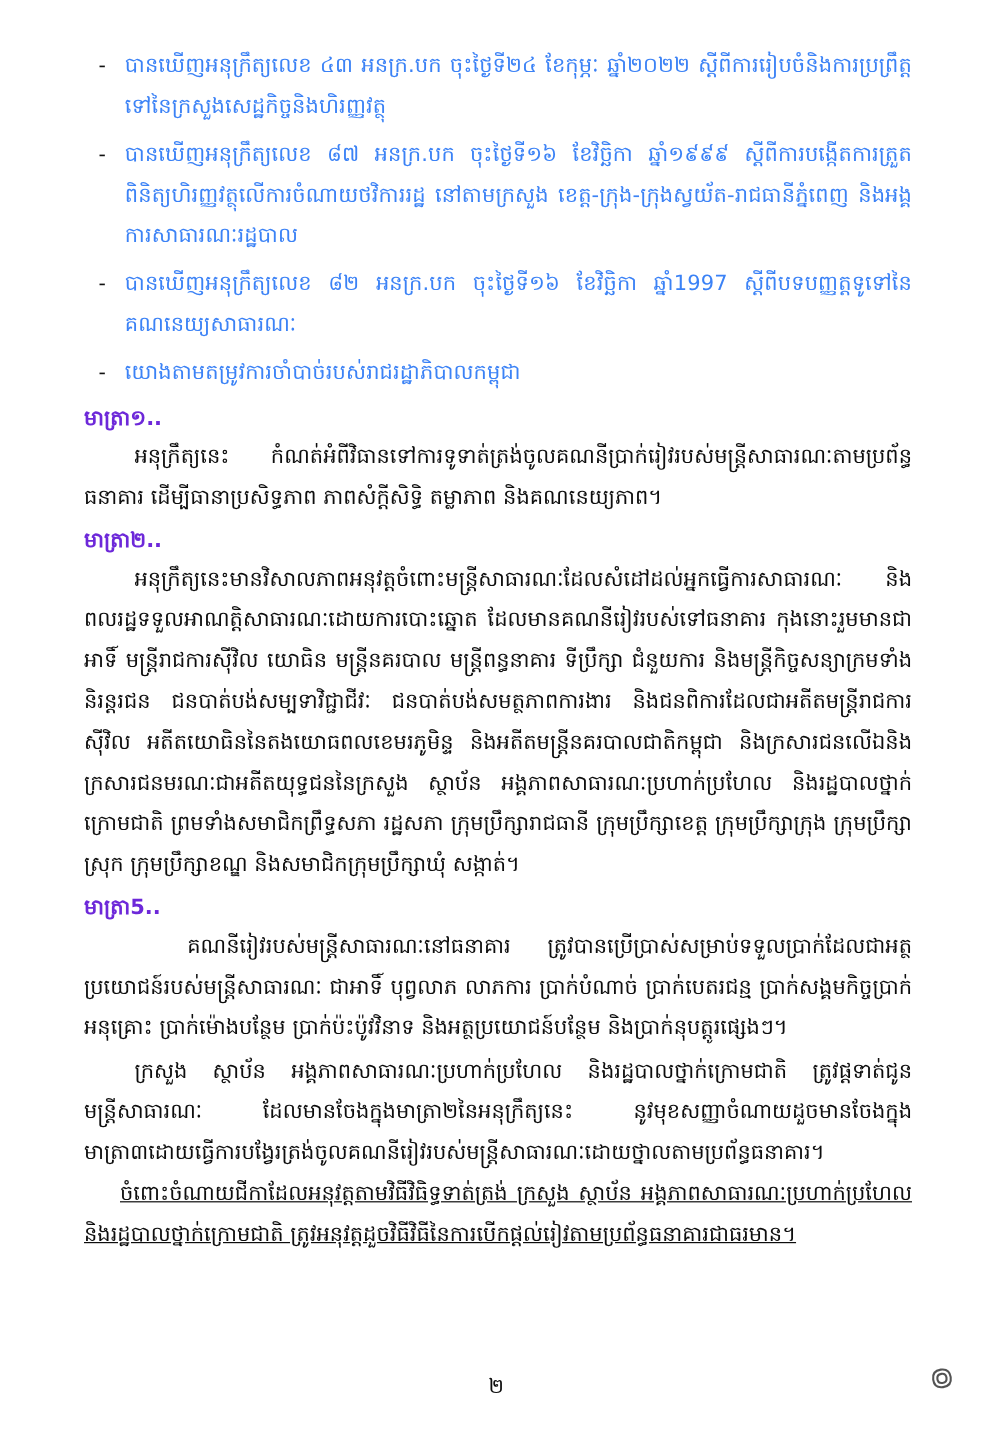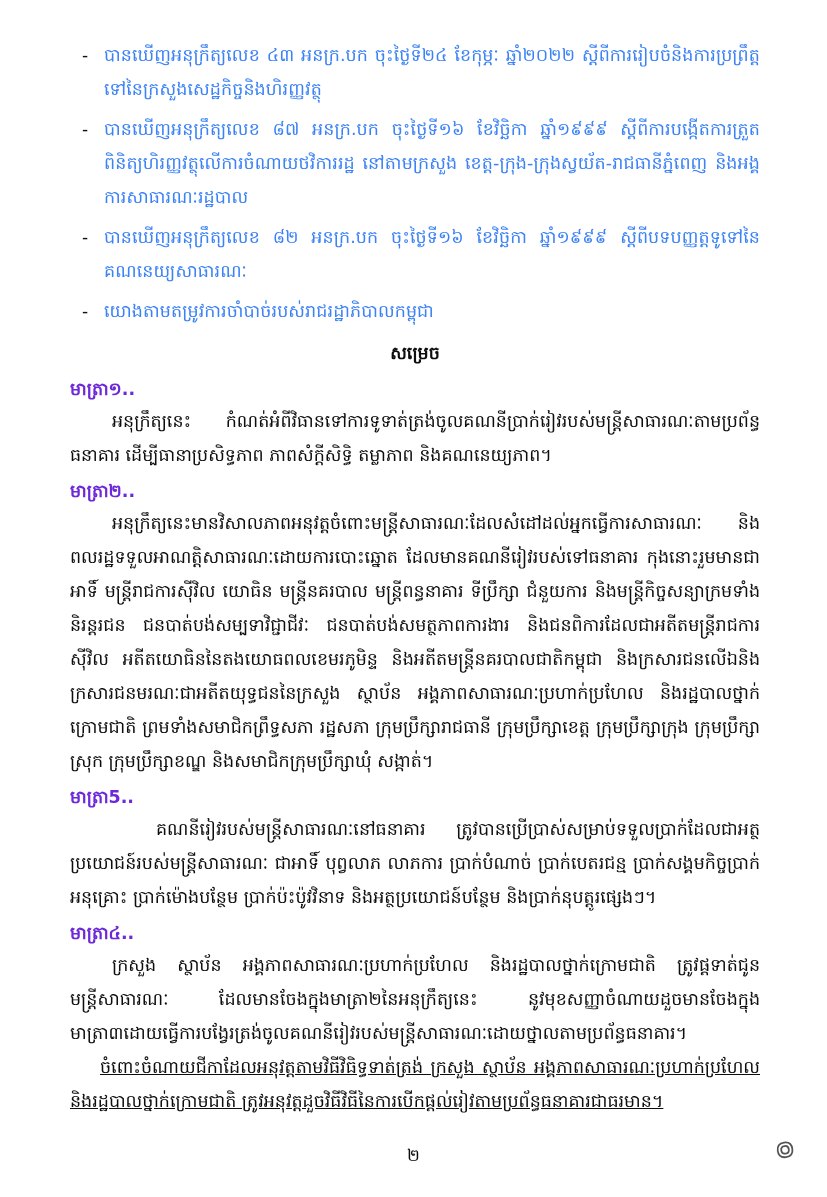--- a/index.html
+++ b/index.html
@@ -118,47 +118,45 @@
       <li class="bullet-item">
         <span class="dash">-</span>
         <span class="bullet-text">បានឃើញអនុក្រឹត្យលេខ ៤៣ អនក្រ.បក ចុះថ្ងៃទី២៤ ខែកុម្ភៈ ឆ្នាំ២០២២ ស្ដីពីការរៀបចំនិងការប្រព្រឹត្តទៅនៃក្រសួងសេដ្ឋកិច្ចនិងហិរញ្ញវត្ថុ</span>
       </li>
       <li class="bullet-item">
         <span class="dash">-</span>
         <span class="bullet-text">បានឃើញអនុក្រឹត្យលេខ ៨៧ អនក្រ.បក ចុះថ្ងៃទី១៦ ខែវិច្ឆិកា ឆ្នាំ១៩៩៩ ស្ដីពីការបង្កើតការត្រួតពិនិត្យហិរញ្ញវត្ថុលើការចំណាយថវិការរដ្ឋ នៅតាមក្រសួង ខេត្ត-ក្រុង-ក្រុងស្វយ័ត-រាជធានីភ្នំពេញ និងអង្គការសាធារណៈរដ្ឋបាល</span>
       </li>
       <li class="bullet-item">
         <span class="dash">-</span>
-        <span class="bullet-text">បានឃើញអនុក្រឹត្យលេខ ៨២ អនក្រ.បក ចុះថ្ងៃទី១៦ ខែវិច្ឆិកា ឆ្នាំ១៩៩៩ ស្ដីពីបទបញ្ញត្តទូទៅនៃគណនេយ្យសាធារណៈ</span>
+        <span class="bullet-text">បានឃើញអនុក្រឹត្យលេខ ៨២ អនក្រ.បក ចុះថ្ងៃទី១៦ ខែវិច្ឆិកា ឆ្នាំ1997 ស្ដីពីបទបញ្ញត្តទូទៅនៃគណនេយ្យសាធារណៈ</span>
       </li>
       <li class="bullet-item">
         <span class="dash">-</span>
         <span class="bullet-text">យោងតាមតម្រូវការចាំបាច់របស់រាជរដ្ឋាភិបាលកម្ពុជា</span>
       </li>
     </ul>
 
-    <div class="center-heading">សម្រេច</div>
 
     <div class="block">
       <div class="article-head">មាត្រា១..</div>
       <p class="para">អនុក្រឹត្យនេះ កំណត់អំពីវិធានទៅការទូទាត់ត្រង់ចូលគណនីប្រាក់រៀវរបស់មន្ត្រីសាធារណៈតាមប្រព័ន្ធធនាគារ ដើម្បីធានាប្រសិទ្ធភាព ភាពសំក្ដីសិទ្ធិ តម្លាភាព និងគណនេយ្យភាព។</p>
     </div>
 
     <div class="block">
       <div class="article-head">មាត្រា២..</div>
       <p class="para">អនុក្រឹត្យនេះមានវិសាលភាពអនុវត្តចំពោះមន្ត្រីសាធារណៈដែលសំដៅដល់អ្នកធ្វើការសាធារណៈ  និងពលរដ្ឋទទួលអាណត្តិសាធារណៈដោយការបោះឆ្នោត ដែលមានគណនីរៀវរបស់ទៅធនាគារ កុងនោះរួមមានជាអាទិ៍ មន្ត្រីរាជការស៊ីវិល យោធិន មន្ត្រីនគរបាល មន្ត្រីពន្ធនាគារ ទីប្រឹក្សា ជំនួយការ និងមន្ត្រីកិច្ចសន្យាក្រមទាំងនិរន្តរជន ជនបាត់បង់សម្បទាវិជ្ជាជីវៈ ជនបាត់បង់សមត្ថភាពការងារ និងជនពិការដែលជាអតីតមន្ត្រីរាជការស៊ីវិល អតីតយោធិននៃតងយោធពលខេមរភូមិន្ទ និងអតីតមន្ត្រីនគរបាលជាតិកម្ពុជា និងក្រសារជនលើឯនិងក្រសារជនមរណៈជាអតីតយុទ្ធជននៃក្រសួង ស្ថាប័ន អង្គភាពសាធារណៈប្រហាក់ប្រហែល និងរដ្ឋបាលថ្នាក់ក្រោមជាតិ ព្រមទាំងសមាជិកព្រឹទ្ធសភា រដ្ឋសភា ក្រុមប្រឹក្សារាជធានី ក្រុមប្រឹក្សាខេត្ត ក្រុមប្រឹក្សាក្រុង ក្រុមប្រឹក្សាស្រុក ក្រុមប្រឹក្សាខណ្ឌ និងសមាជិកក្រុមប្រឹក្សាឃុំ សង្កាត់។</p>
     </div>
 
     <div class="block">
       <div class="article-head">មាត្រា5..</div>
       <p class="para indent-big">គណនីរៀវរបស់មន្ត្រីសាធារណៈនៅធនាគារ ត្រូវបានប្រើប្រាស់សម្រាប់ទទួលប្រាក់ដែលជាអត្ថប្រយោជន៍របស់មន្ត្រីសាធារណៈ ជាអាទិ៍ បុព្វលាភ លាភការ ប្រាក់បំណាច់ ប្រាក់បេតរជន្ម ប្រាក់សង្គមកិច្ចប្រាក់អនុគ្រោះ ប្រាក់ម៉ោងបន្ថែម ប្រាក់ប៉ះប៉ូវវិនាទ និងអត្ថប្រយោជន៍បន្ថែម និងប្រាក់នុបត្តូរផ្សេងៗ។</p>
     </div>
 
     <div class="block">
-      <div class="article-head">មាត្រា៤..</div>
       <p class="para">ក្រសួង ស្ថាប័ន អង្គភាពសាធារណៈប្រហាក់ប្រហែល និងរដ្ឋបាលថ្នាក់ក្រោមជាតិ ត្រូវផ្ដទាត់ជូនមន្ត្រីសាធារណៈ ដែលមានចែងក្នុងមាត្រា២នៃអនុក្រឹត្យនេះ នូវមុខសញ្ញាចំណាយដួចមានចែងក្នុងមាត្រា៣ដោយធ្វើការបង្វែរត្រង់ចូលគណនីរៀវរបស់មន្ត្រីសាធារណៈដោយថ្នាលតាមប្រព័ន្ធធនាគារ។</p>
       <p class="para indent-small">ចំពោះចំណាយជីកាដែលអនុវត្តតាមវិធីវិធិទ្ធទាត់ត្រង់ ក្រសួង ស្ថាប័ន អង្គភាពសាធារណៈប្រហាក់ប្រហែល និងរដ្ឋបាលថ្នាក់ក្រោមជាតិ ត្រូវអនុវត្តដួចវិធីវិធីនៃការបើកផ្ដល់រៀវតាមប្រព័ន្ធធនាគារជាធរមាន។</p>
     </div>
 
   </div>
 
   <div class="page-number">២</div>
   <div class="stamp">៙</div>
 
 </div>

